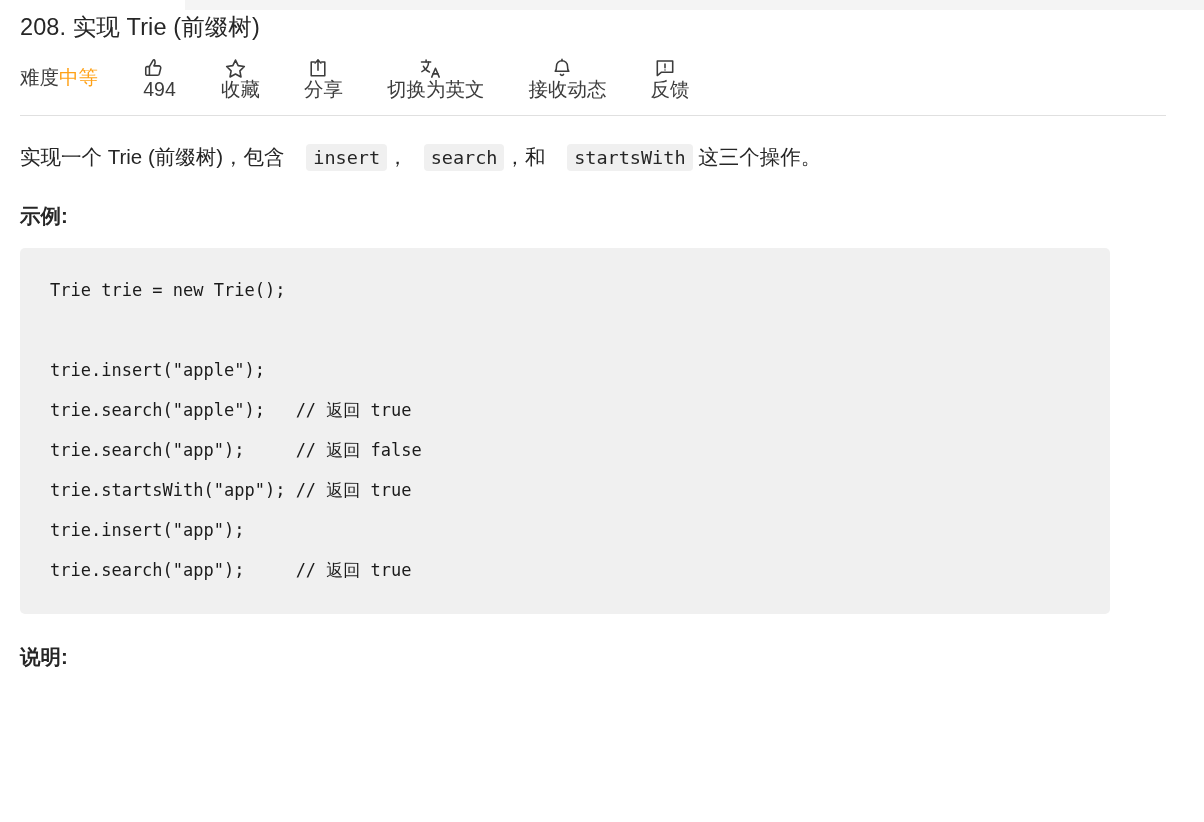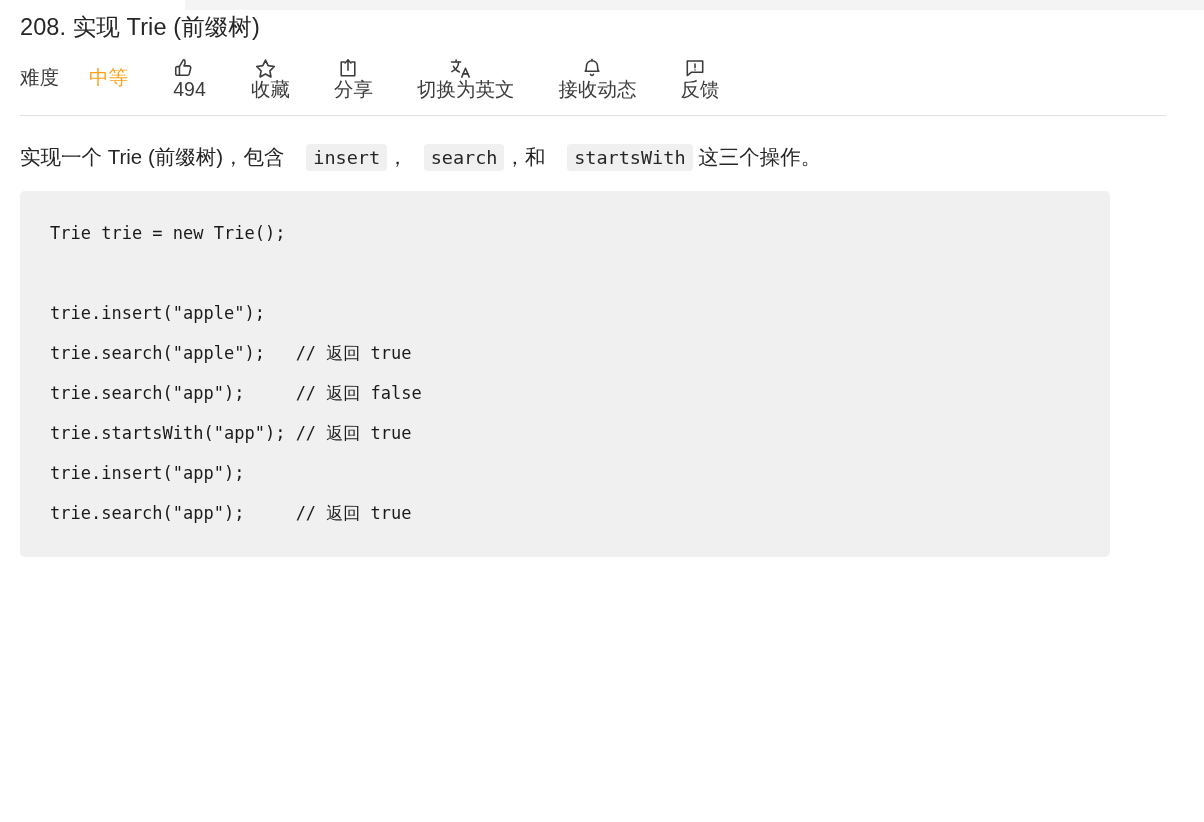--- a/index.html
+++ b/index.html
@@ -51,21 +51,20 @@
     padding: 0 0 0 20px;
     height: 50px;
     margin-top: 10px;
     color: #3c3c3c;
     font-size: 19.5px;
     white-space: nowrap;
   }
   .toolbar-group {
     display: flex;
     align-items: center;
-    gap: 30px;
   }
   .tb-label {
     color: #3c3c3c;
     font-size: 19.5px;
     line-height: 1;
   }
   .tb-difficulty {
     font-size: 19.5px;
     line-height: 1;
   }
@@ -252,28 +251,30 @@
   </div>
 
   <div class="divider"></div>
 
   <div class="content">
 
     <p class="desc">
       <span>实现一个 Trie (前缀树)，包含 </span><code class="inline">insert</code><span>，</span><code class="inline">search</code><span>，和 </span><code class="inline">startsWith</code><span> 这三个操作。</span>
     </p>
 
+    <p class="section-head">示例:</p>
 
     <pre class="codeblock">Trie trie = new Trie();
 
 trie.insert("apple");
 trie.search("apple");   // 返回 true
 trie.search("app");     // 返回 false
 trie.startsWith("app"); // 返回 true
 trie.insert("app");
 trie.search("app");     // 返回 true</pre>
 
+    <p class="section-head">说明:</p>
 
     <ul class="notes">
     </ul>
 
   </div>
 </div>
 
 </body></html>

